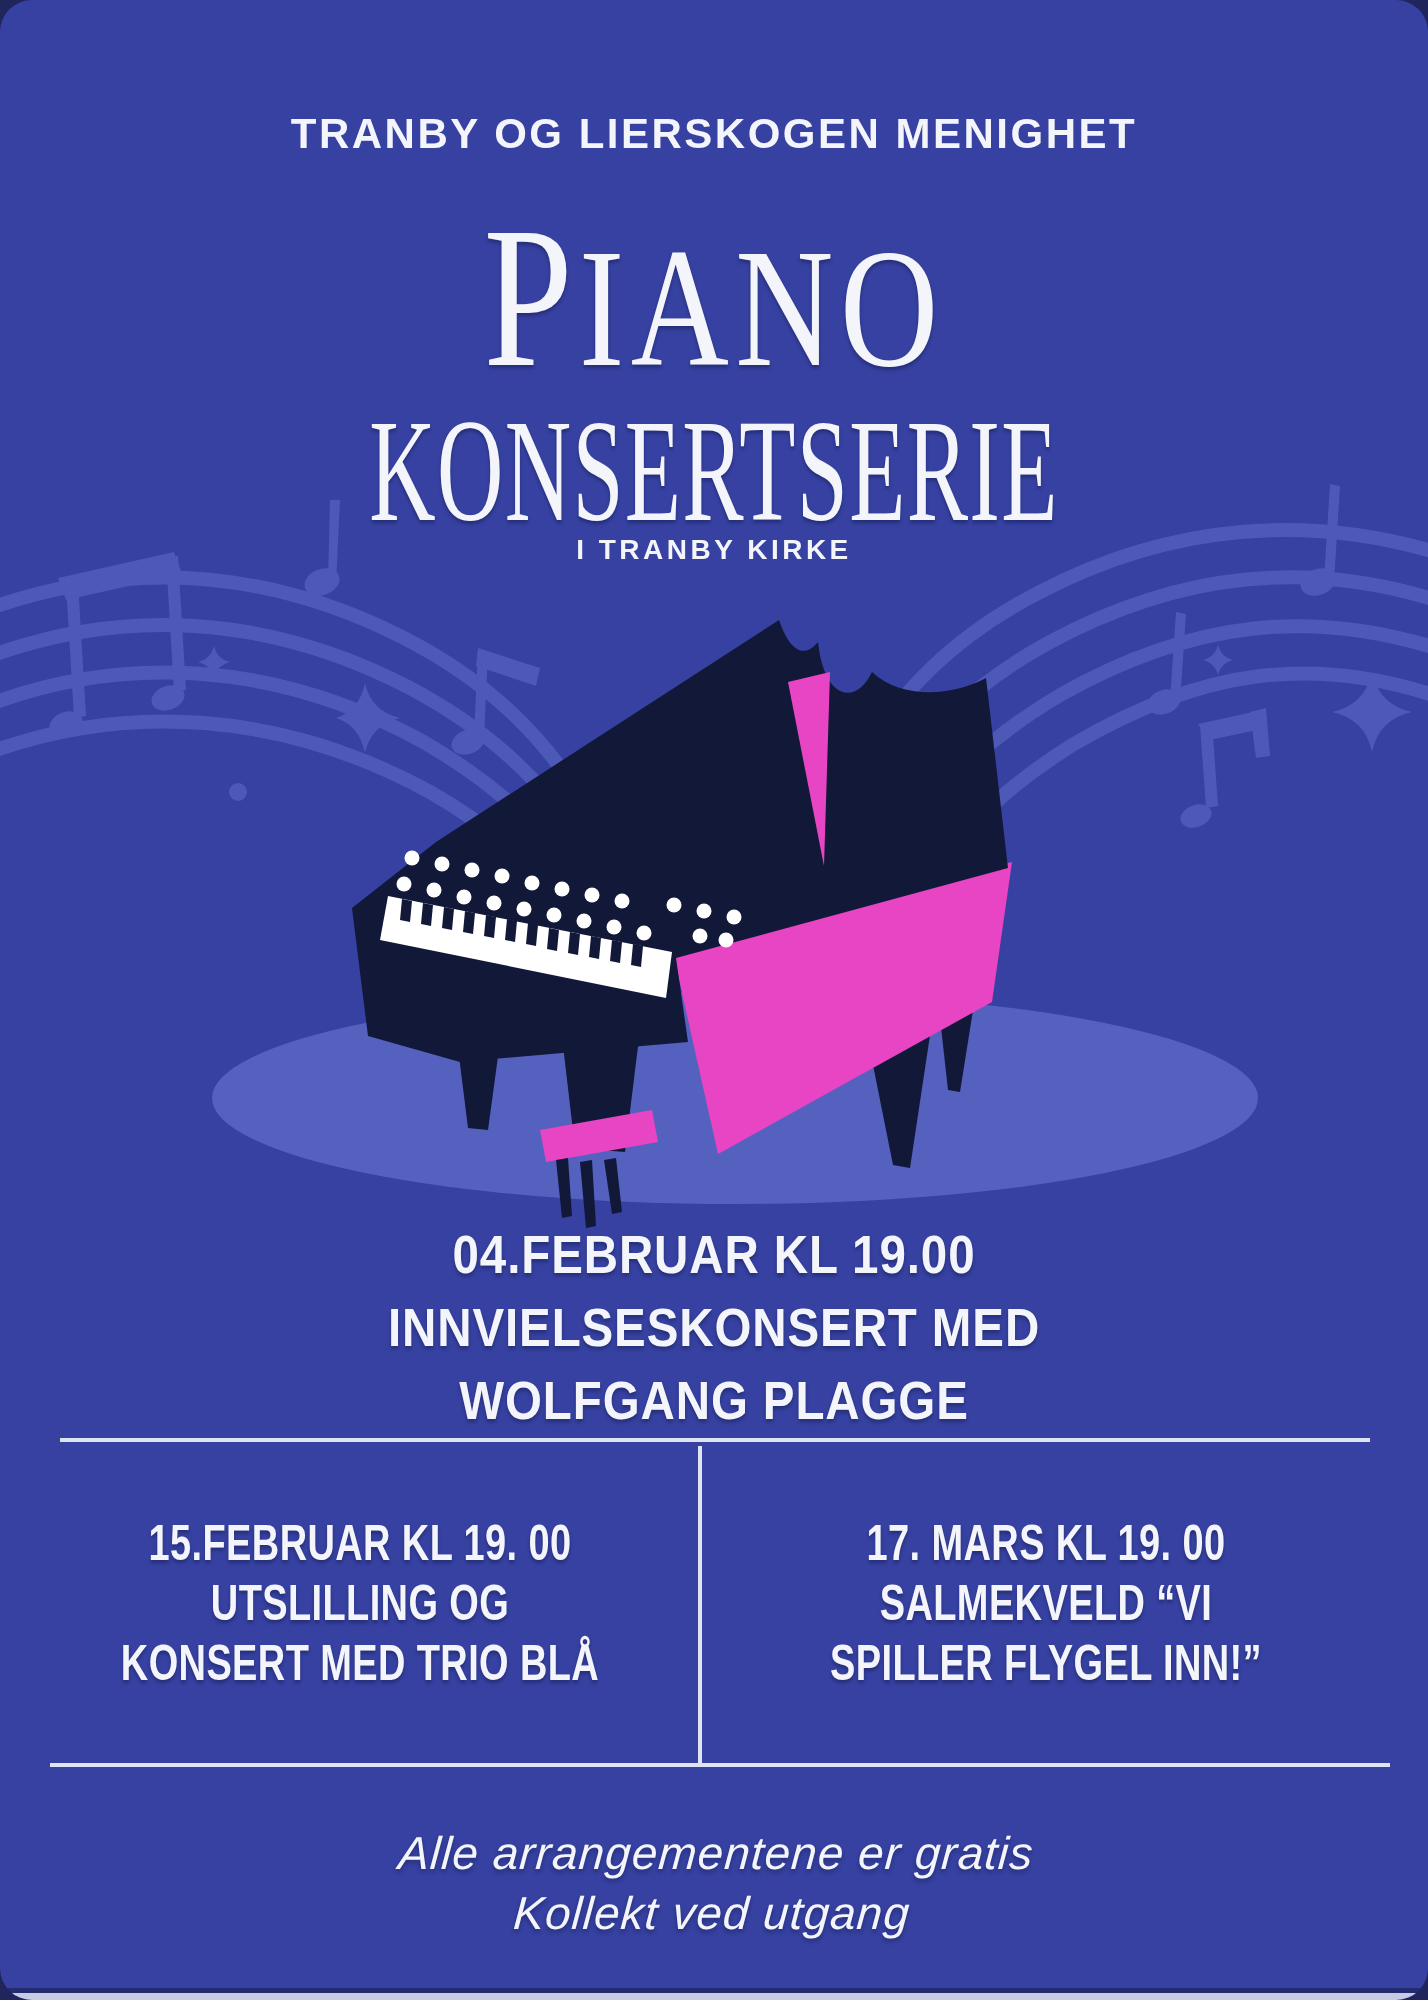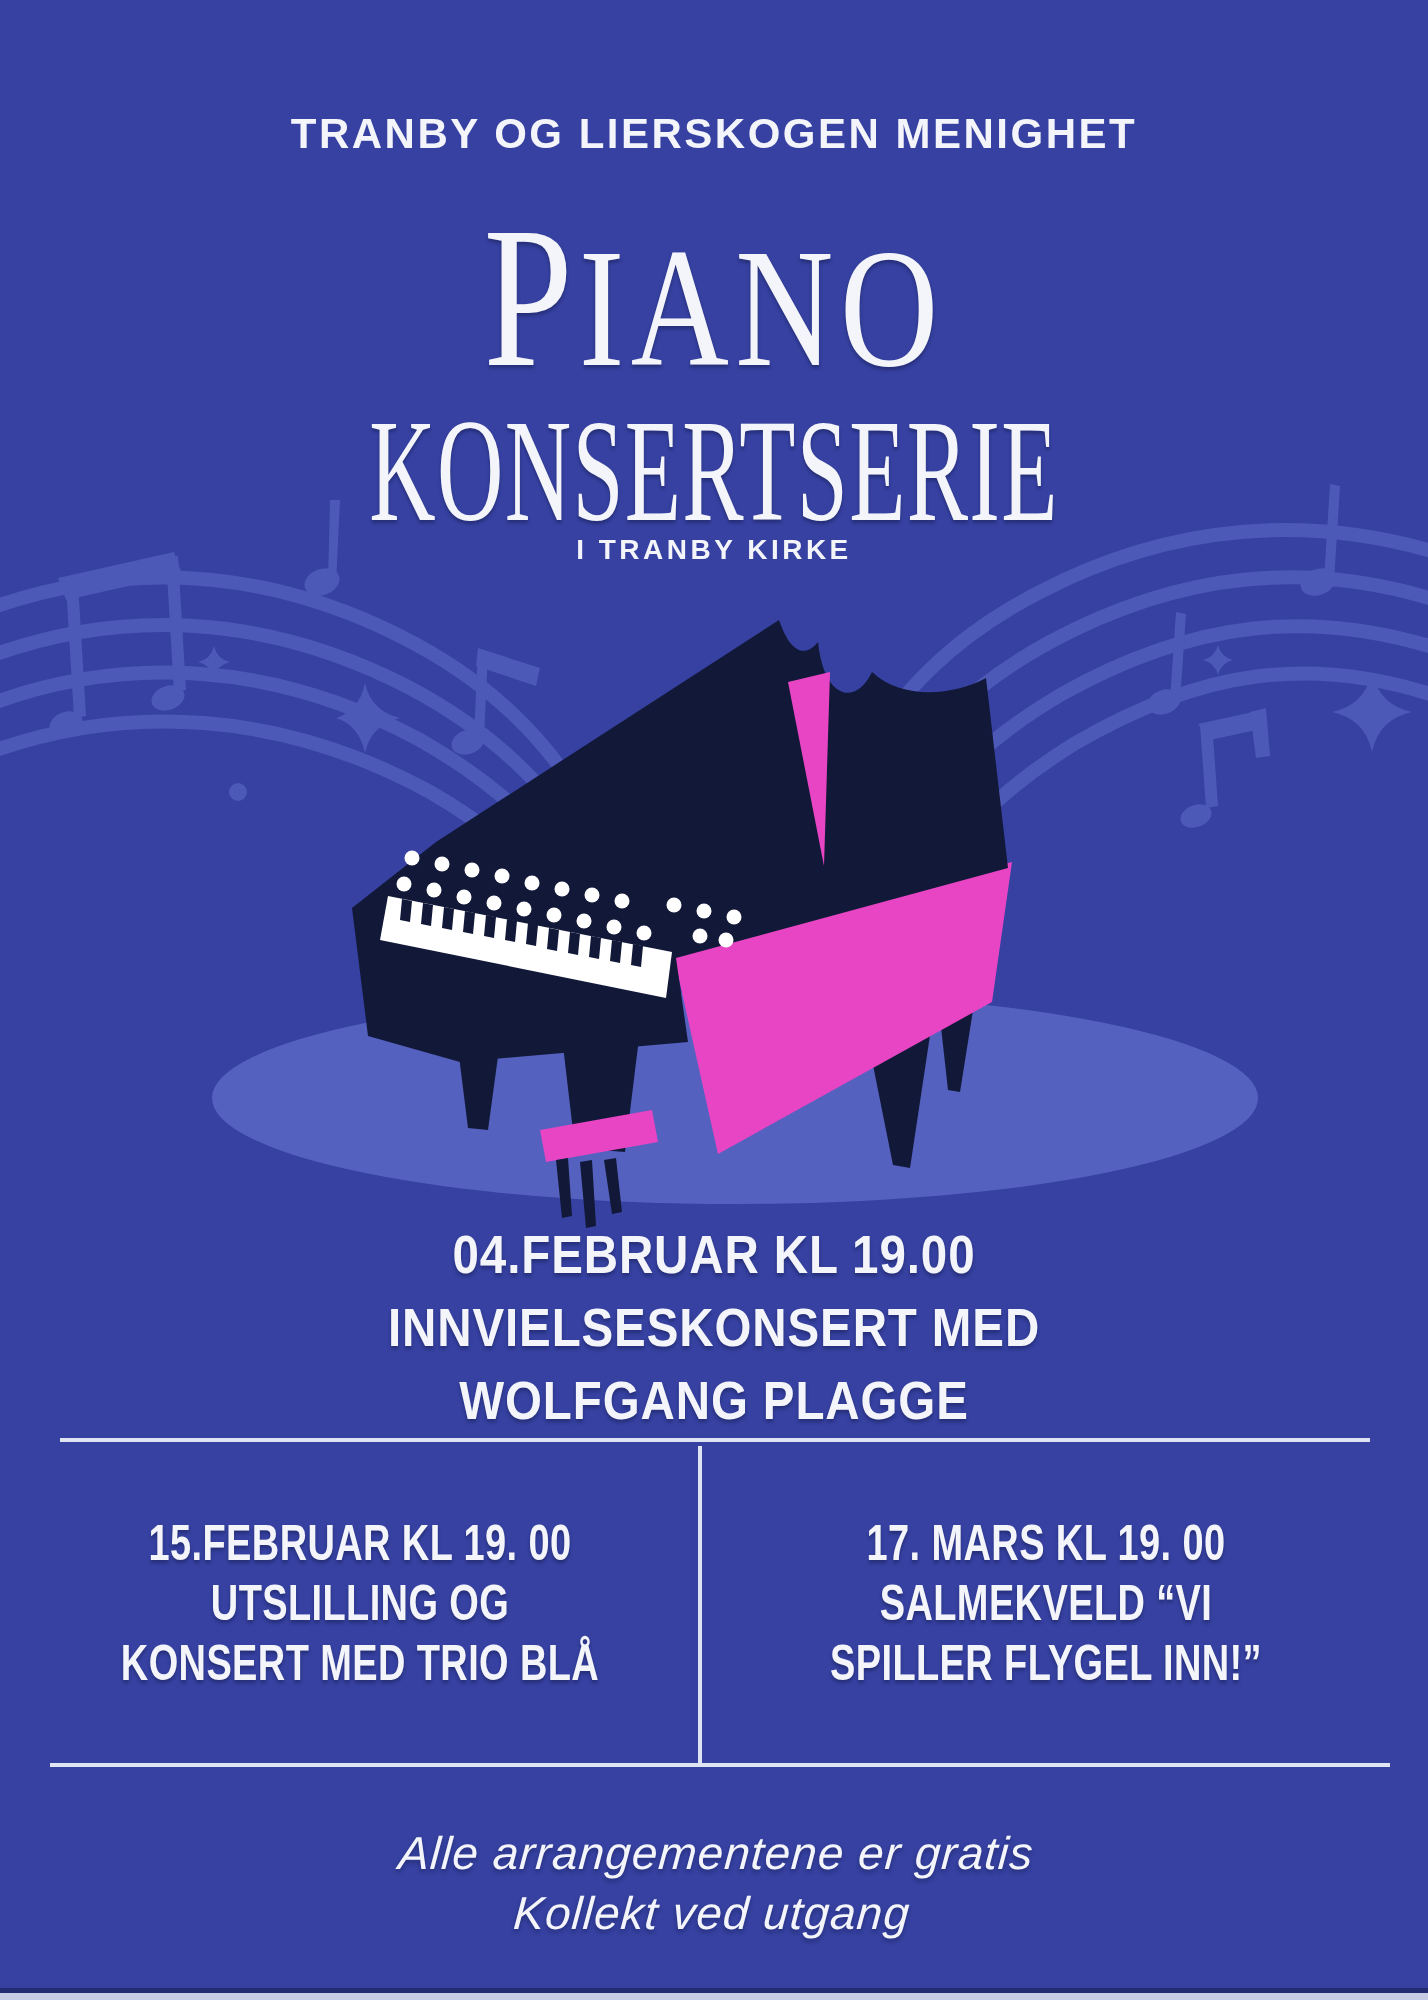--- a/index.html
+++ b/index.html
@@ -4,20 +4,21 @@
 <style>
   html,body { margin:0; padding:0; background:#20265c; }
   .poster {
     position:relative;
     width:1428px; height:2000px;
     margin:0 auto;
     background: var(--background, #3641a1);
     overflow:hidden;
     font-family:"Liberation Sans", sans-serif;
     color: var(--text, #f4f5fa);
+    border-radius: 32px;
   }
   .abs { position:absolute; left:0; width:100%; text-align:center; }
   .shadow { text-shadow: 0 3px 4px rgba(10,14,45,.35); }
 
   .header-line {
     font-size:42px; font-weight:700; letter-spacing:2.5px;
     line-height:47px;
   }
   .title-piano {
     font-family:"Liberation Serif", serif;

